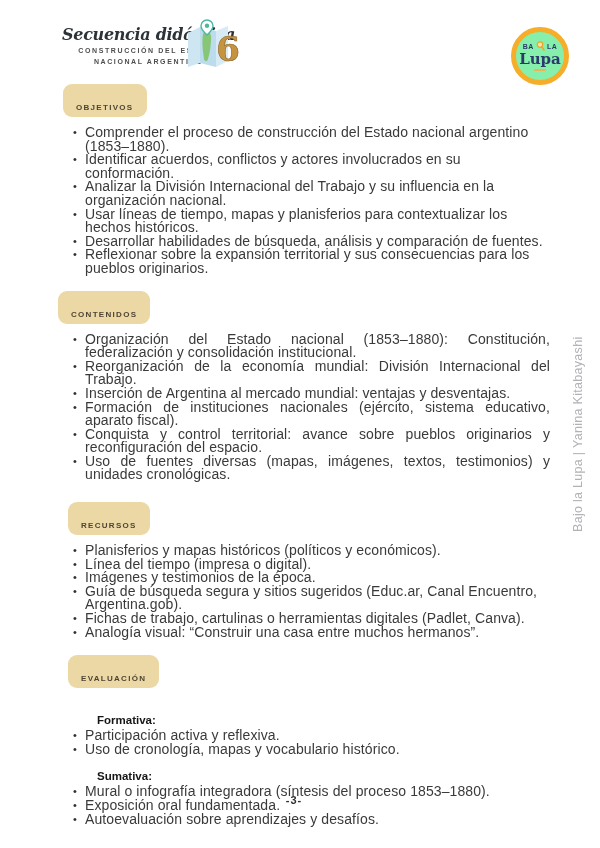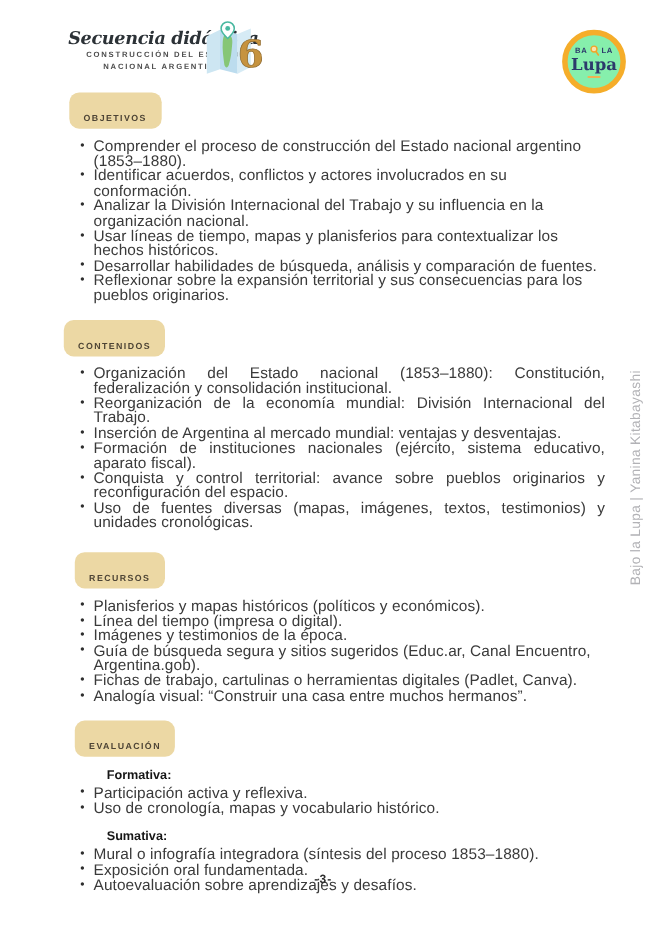--- a/index.html
+++ b/index.html
@@ -51,21 +51,21 @@
     letter-spacing:0.1px;
   }
   ul.blist li::before {
     content:"\2022"; position:absolute; left:-12px; top:0;
     color:#2e2e2e; font-size:11px;
   }
   ul.blist.justify li { text-align:justify; }
   ul.blist.sub { margin-top:3px; }
 
   .eval-head {
-    font-size:11.5px; font-weight:bold; color:#161616; margin:11px 0 0 0;padding-left:40px;
+    font-size:11.5px; font-weight:bold; color:#161616; margin:26px 0 0 0;padding-left:40px;
   }
   .eval-head.second { margin-top:14px; }
 
   
   .watermark {
     position:absolute; right:15px; top:328px; height:204px;
     writing-mode:vertical-rl; transform:rotate(180deg);
     font-size:12.5px; color:#b2b2b6; letter-spacing:0.3px; white-space:nowrap;
   }
 

